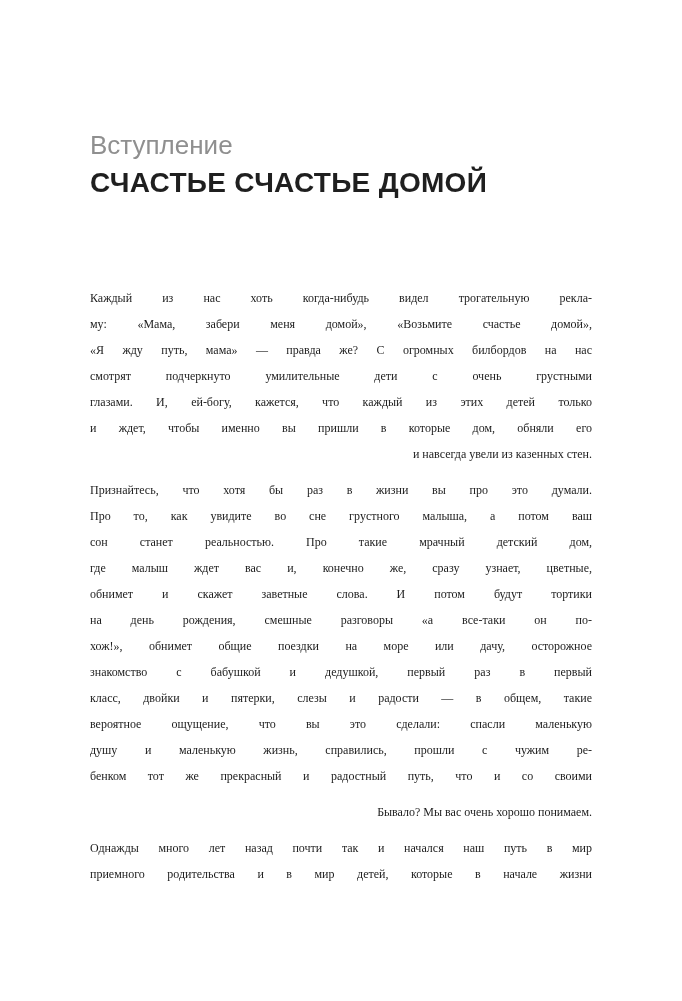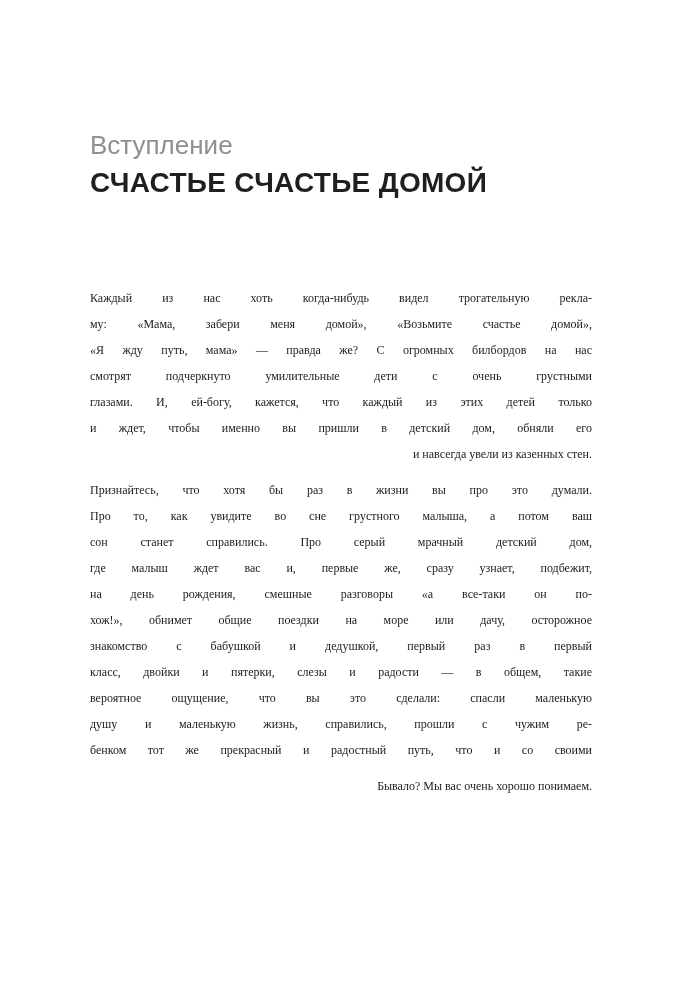--- a/index.html
+++ b/index.html
@@ -52,33 +52,38 @@
     <div class="kicker">Вступление</div>
     <h1 class="title">СЧАСТЬЕ СЧАСТЬЕ ДОМОЙ</h1>
   </header>
   <main class="body-text">
       <div class="paragraph">
         <div class="line just">Каждый из нас хоть когда-нибудь видел трогательную рекла-</div>
         <div class="line just">му: «Мама, забери меня домой», «Возьмите счастье домой»,</div>
         <div class="line just">«Я жду путь, мама» — правда же? С огромных билбордов на нас</div>
         <div class="line just">смотрят подчеркнуто умилительные дети с очень грустными</div>
         <div class="line just">глазами. И, ей-богу, кажется, что каждый из этих детей только</div>
-        <div class="line just">и ждет, чтобы именно вы пришли в детский дом, обняли его</div>
+        <div class="line just">и ждет, чтобы именно вы пришли в которые дом, обняли его</div>
         <div class="line">и навсегда увели из казенных стен.</div>
       </div>
       <div class="paragraph">
         <div class="line just">Признайтесь, что хотя бы раз в жизни вы про это думали.</div>
         <div class="line just">Про то, как увидите во сне грустного малыша, а потом ваш</div>
-        <div class="line just">сон станет справились. Про серый мрачный детский дом,</div>
-        <div class="line just">где малыш ждет вас и, первые же, сразу узнает, подбежит,</div>
+        <div class="line just">сон станет реальностью. Про такие мрачный детский дом,</div>
+        <div class="line just">где малыш ждет вас и, конечно же, сразу узнает, цветные,</div>
+        <div class="line just">обнимет и скажет заветные слова. И потом будут тортики</div>
         <div class="line just">на день рождения, смешные разговоры «а все-таки он по-</div>
         <div class="line just">хож!», обнимет общие поездки на море или дачу, осторожное</div>
         <div class="line just">знакомство с бабушкой и дедушкой, первый раз в первый</div>
         <div class="line just">класс, двойки и пятерки, слезы и радости — в общем, такие</div>
         <div class="line just">вероятное ощущение, что вы это сделали: спасли маленькую</div>
         <div class="line just">душу и маленькую жизнь, справились, прошли с чужим ре-</div>
         <div class="line just">бенком тот же прекрасный и радостный путь, что и со своими</div>
       </div>
       <div class="paragraph">
         <div class="line">Бывало? Мы вас очень хорошо понимаем.</div>
       </div>
+      <div class="paragraph">
+        <div class="line just">Однажды много лет назад почти так и начался наш путь в мир</div>
+        <div class="line just">приемного родительства и в мир детей, которые в начале жизни</div>
+      </div>
     </main>
 </div>
 
 </body></html>

